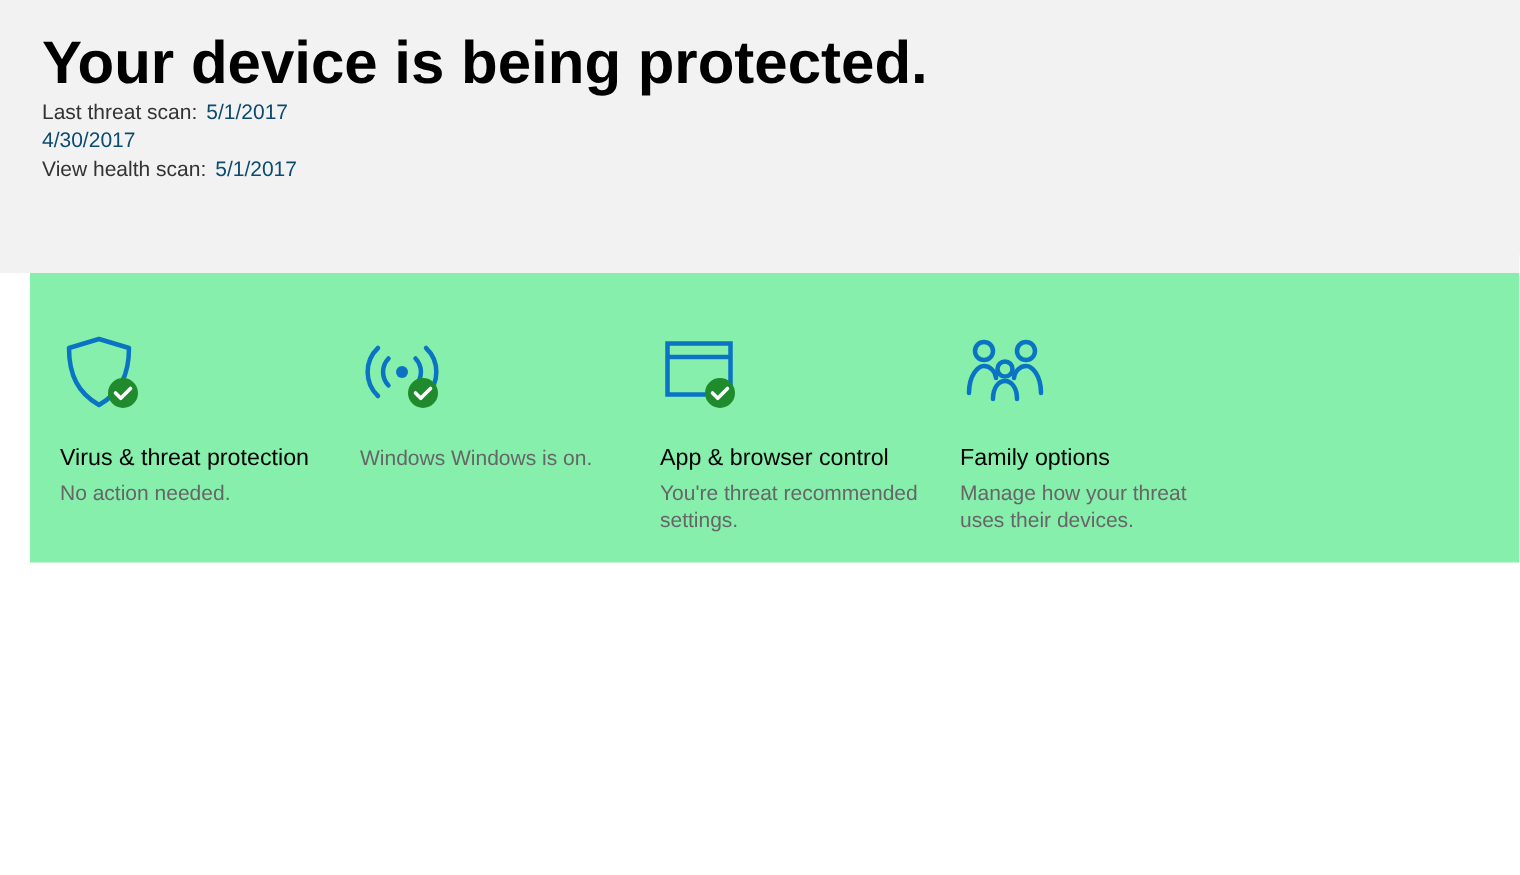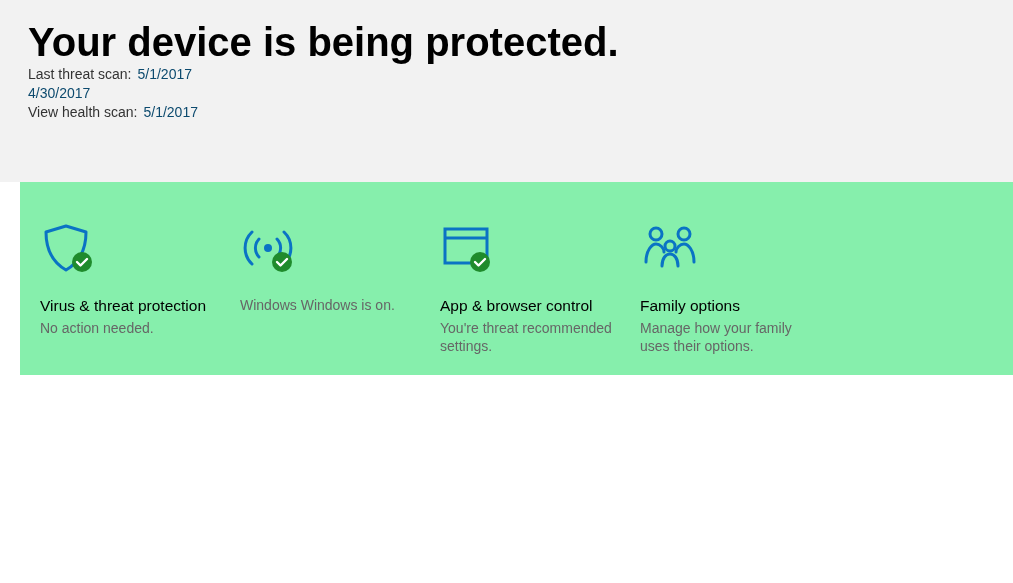--- a/index.html
+++ b/index.html
@@ -153,16 +153,16 @@
       <svg width="60" height="52" viewBox="0 0 60 52">
         <circle cx="16" cy="12" r="6" fill="none" stroke="#0a73c4" stroke-width="3"></circle>
         <circle cx="44" cy="12" r="6" fill="none" stroke="#0a73c4" stroke-width="3"></circle>
         <circle cx="30" cy="24" r="5" fill="none" stroke="#0a73c4" stroke-width="3"></circle>
         <path d="M6 40 C6 28 12 22 16 22 C20 22 24 26 24 30" fill="none" stroke="#0a73c4" stroke-width="3" stroke-linecap="round"></path>
         <path d="M54 40 C54 28 48 22 44 22 C40 22 36 26 36 30" fill="none" stroke="#0a73c4" stroke-width="3" stroke-linecap="round"></path>
         <path d="M22 44 C22 36 26 32 30 32 C34 32 38 36 38 44" fill="none" stroke="#0a73c4" stroke-width="3" stroke-linecap="round"></path>
       </svg>
     </div>
     <div class="card-title">Family options</div>
-    <div class="card-desc">Manage how your family uses their options.</div>
+    <div class="card-desc">Manage how your threat uses their devices.</div>
   </div>
 
 </div>
 
 </body></html>

